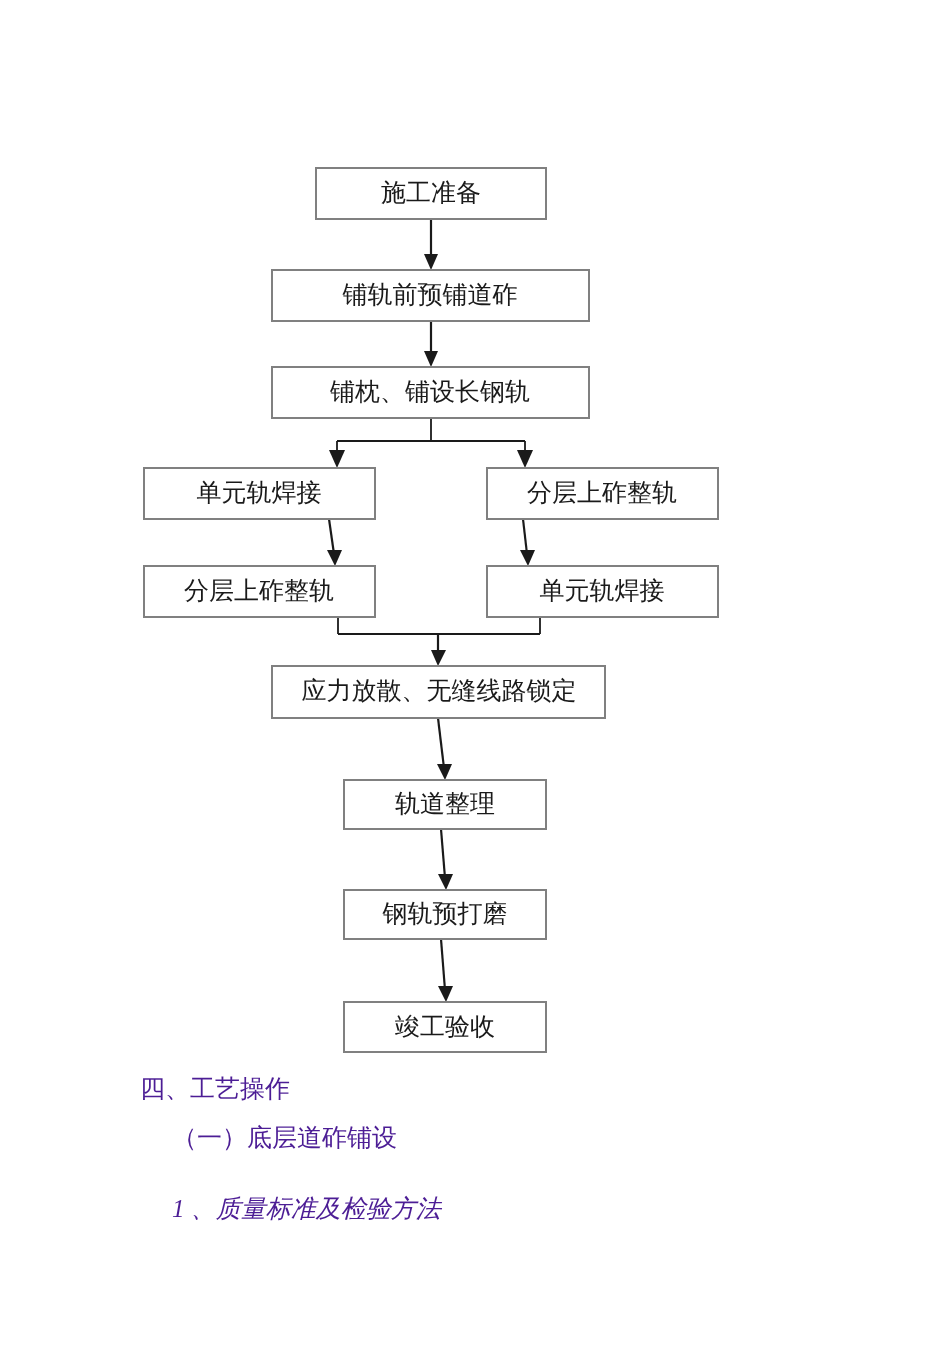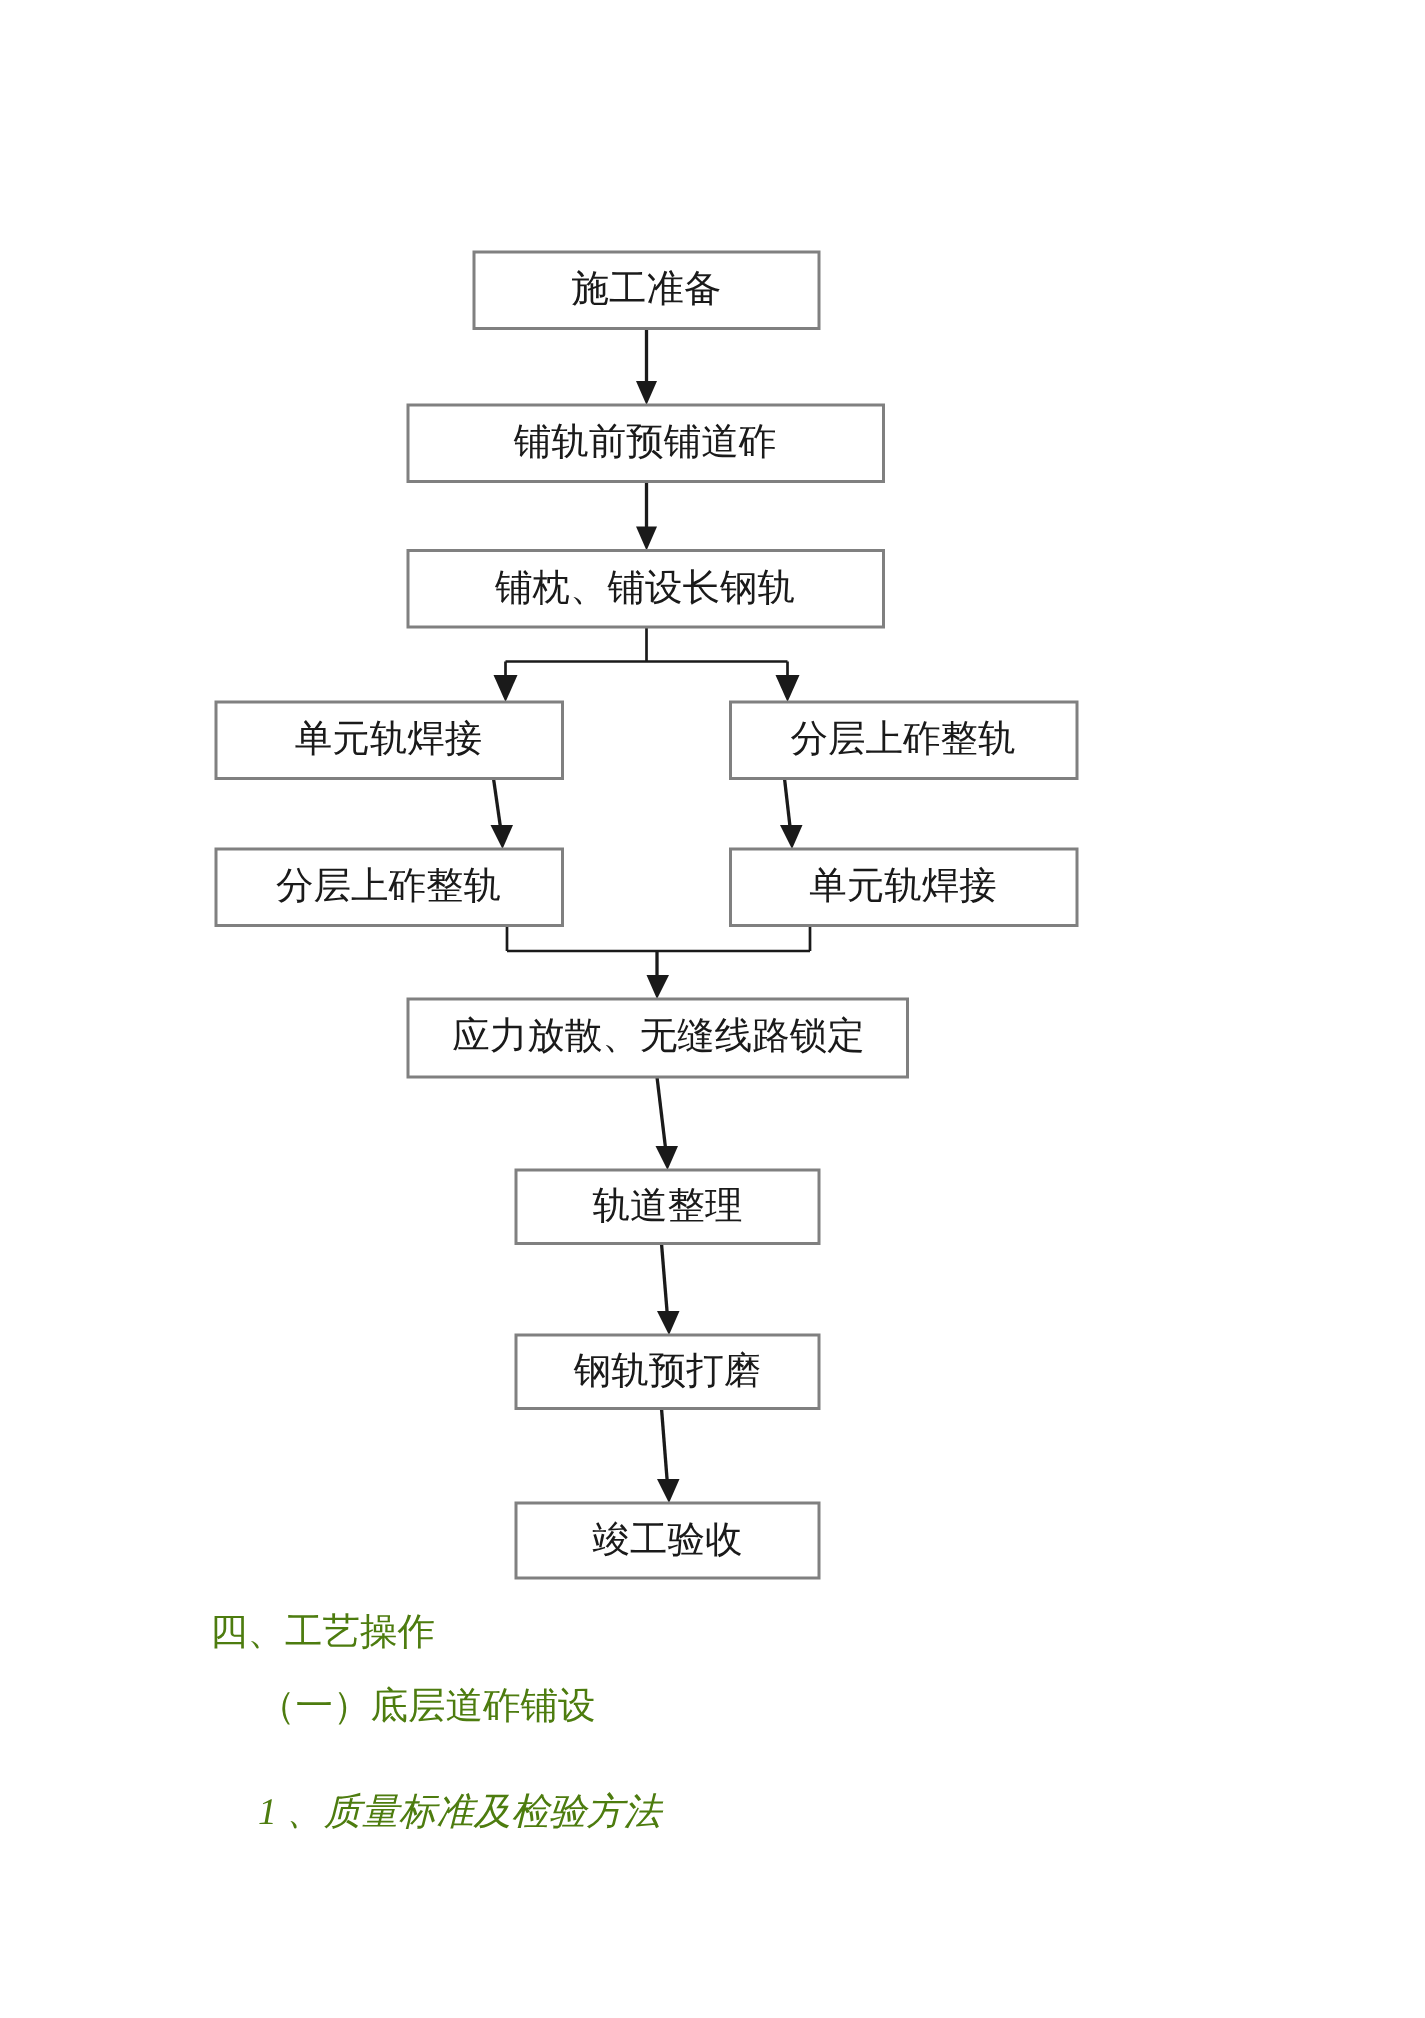--- a/index.html
+++ b/index.html
@@ -45,21 +45,21 @@
     fill: none;
   }
   .arrowhead {
     fill: #1a1a1a;
   }
   .body-text {
     position: absolute;
     font-family: "Liberation Serif", "DejaVu Serif", serif;
     font-size: 25px;
     line-height: 1;
-    color: #4d7c0f;
+    color: #4c1d95;
     white-space: pre;
   }
   #text-line-1 { left: 140px; top: 1076px; }
   #text-line-2 { left: 172px; top: 1125px; }
   #text-line-3 { left: 172px; top: 1196px; font-style: italic; }
 </style>
 </head>
 <body>
 
 <svg id="flowchart" viewBox="0 0 950 1070">

